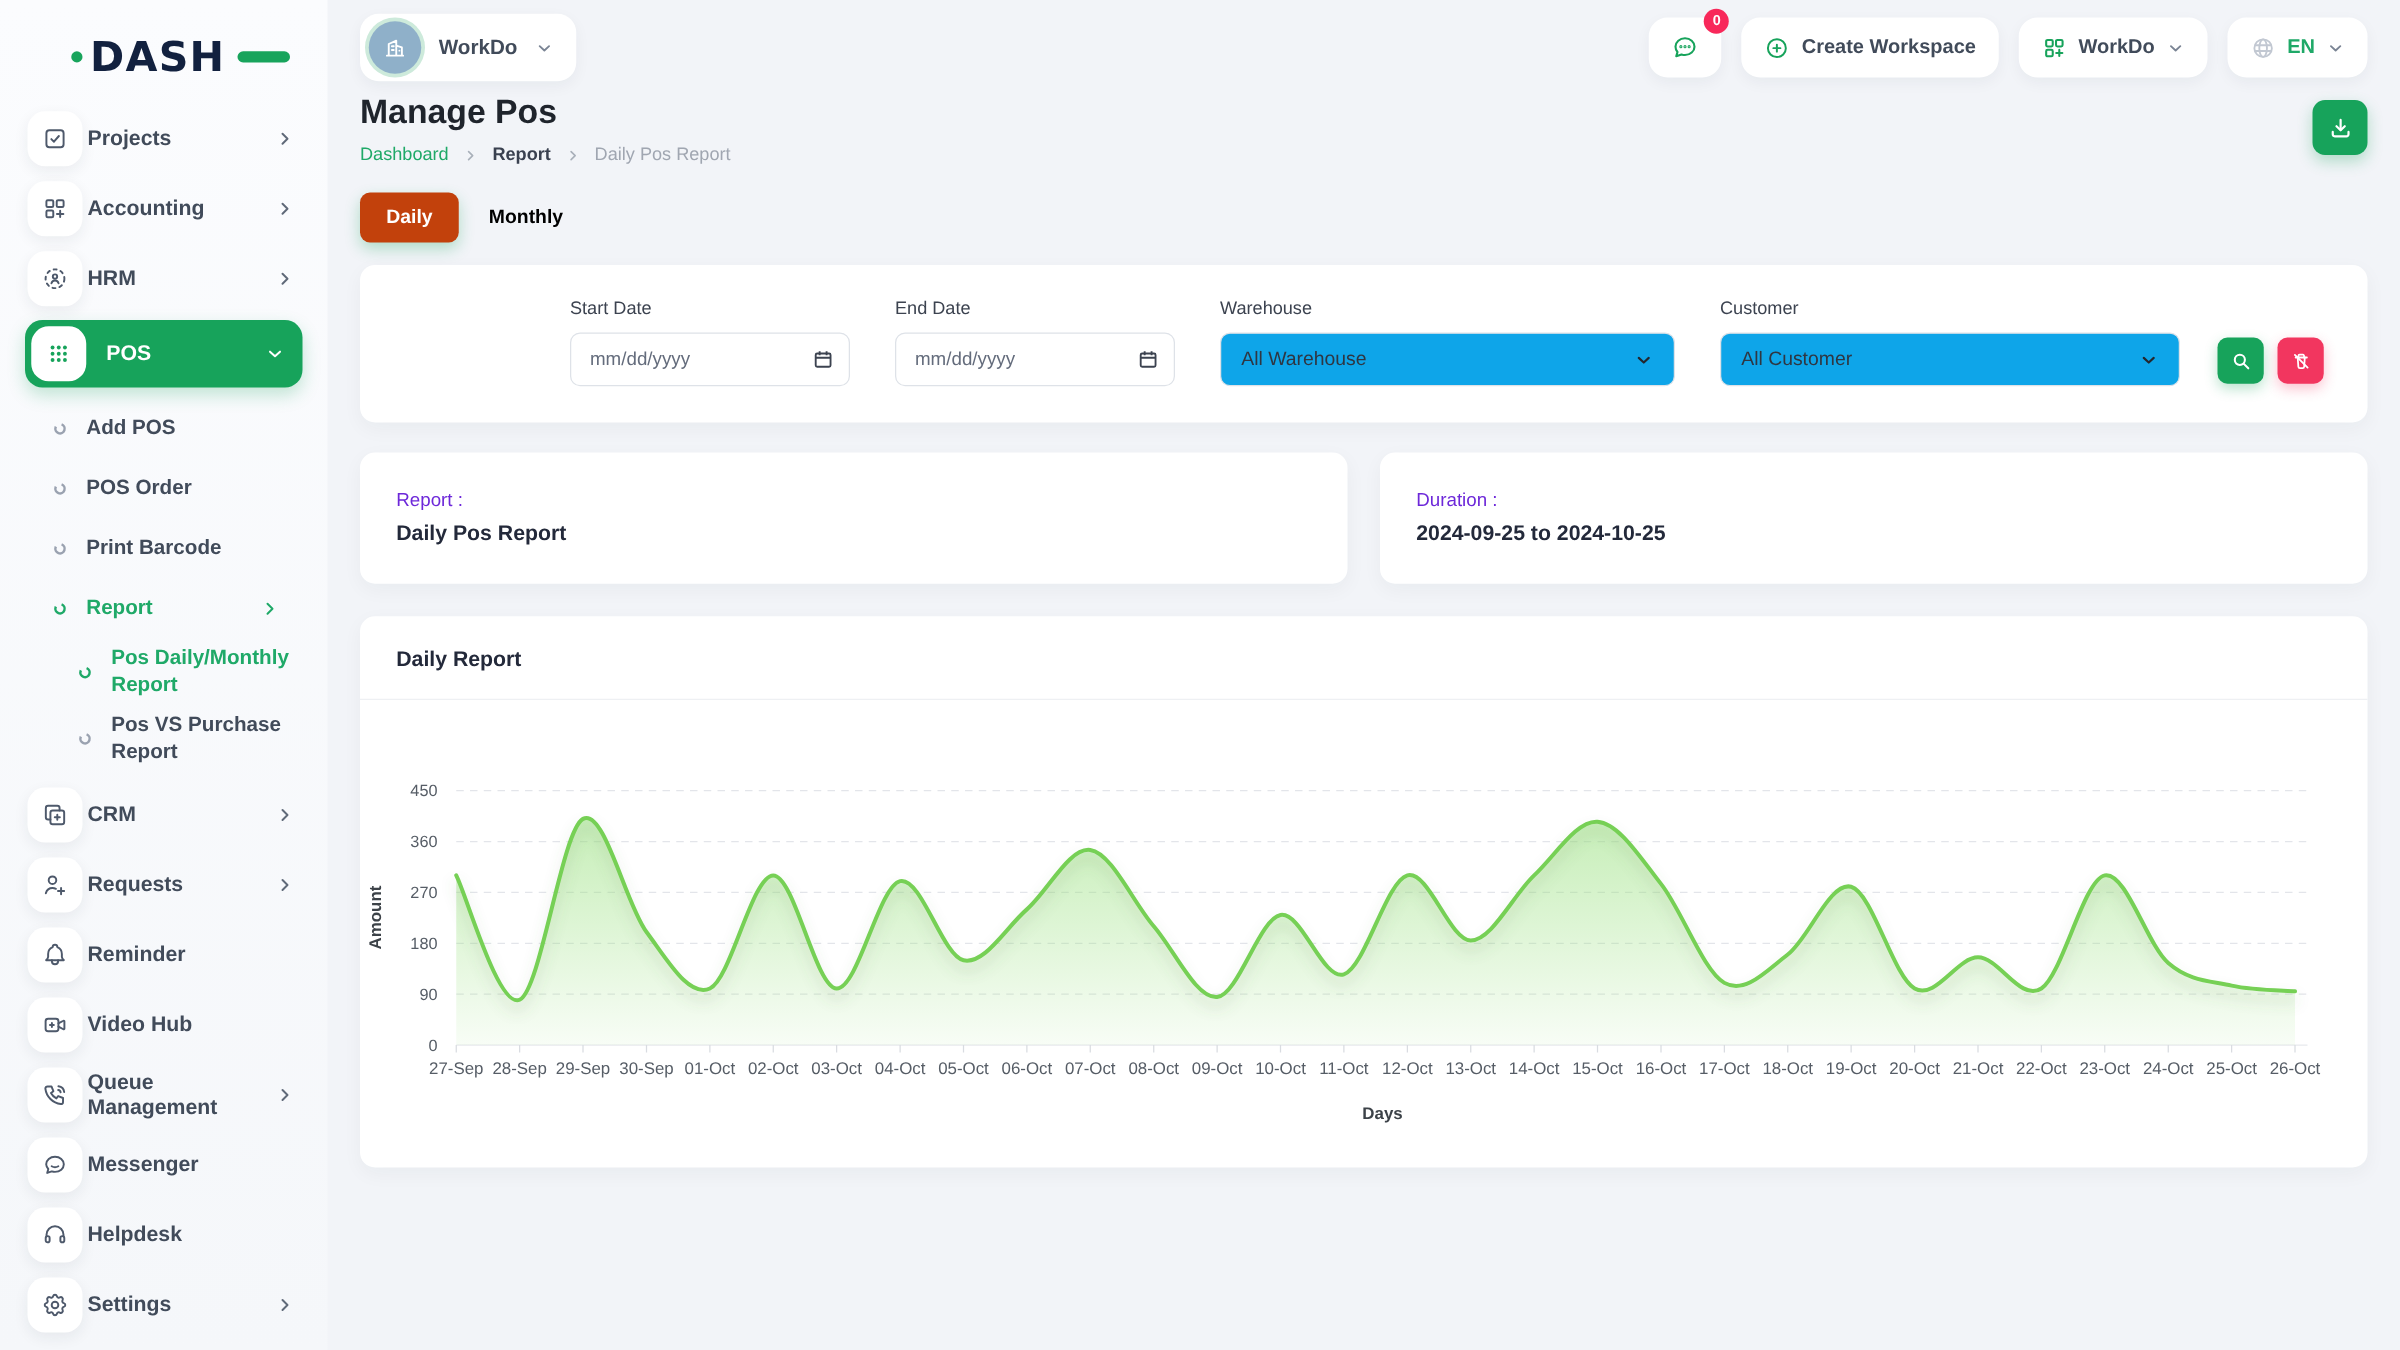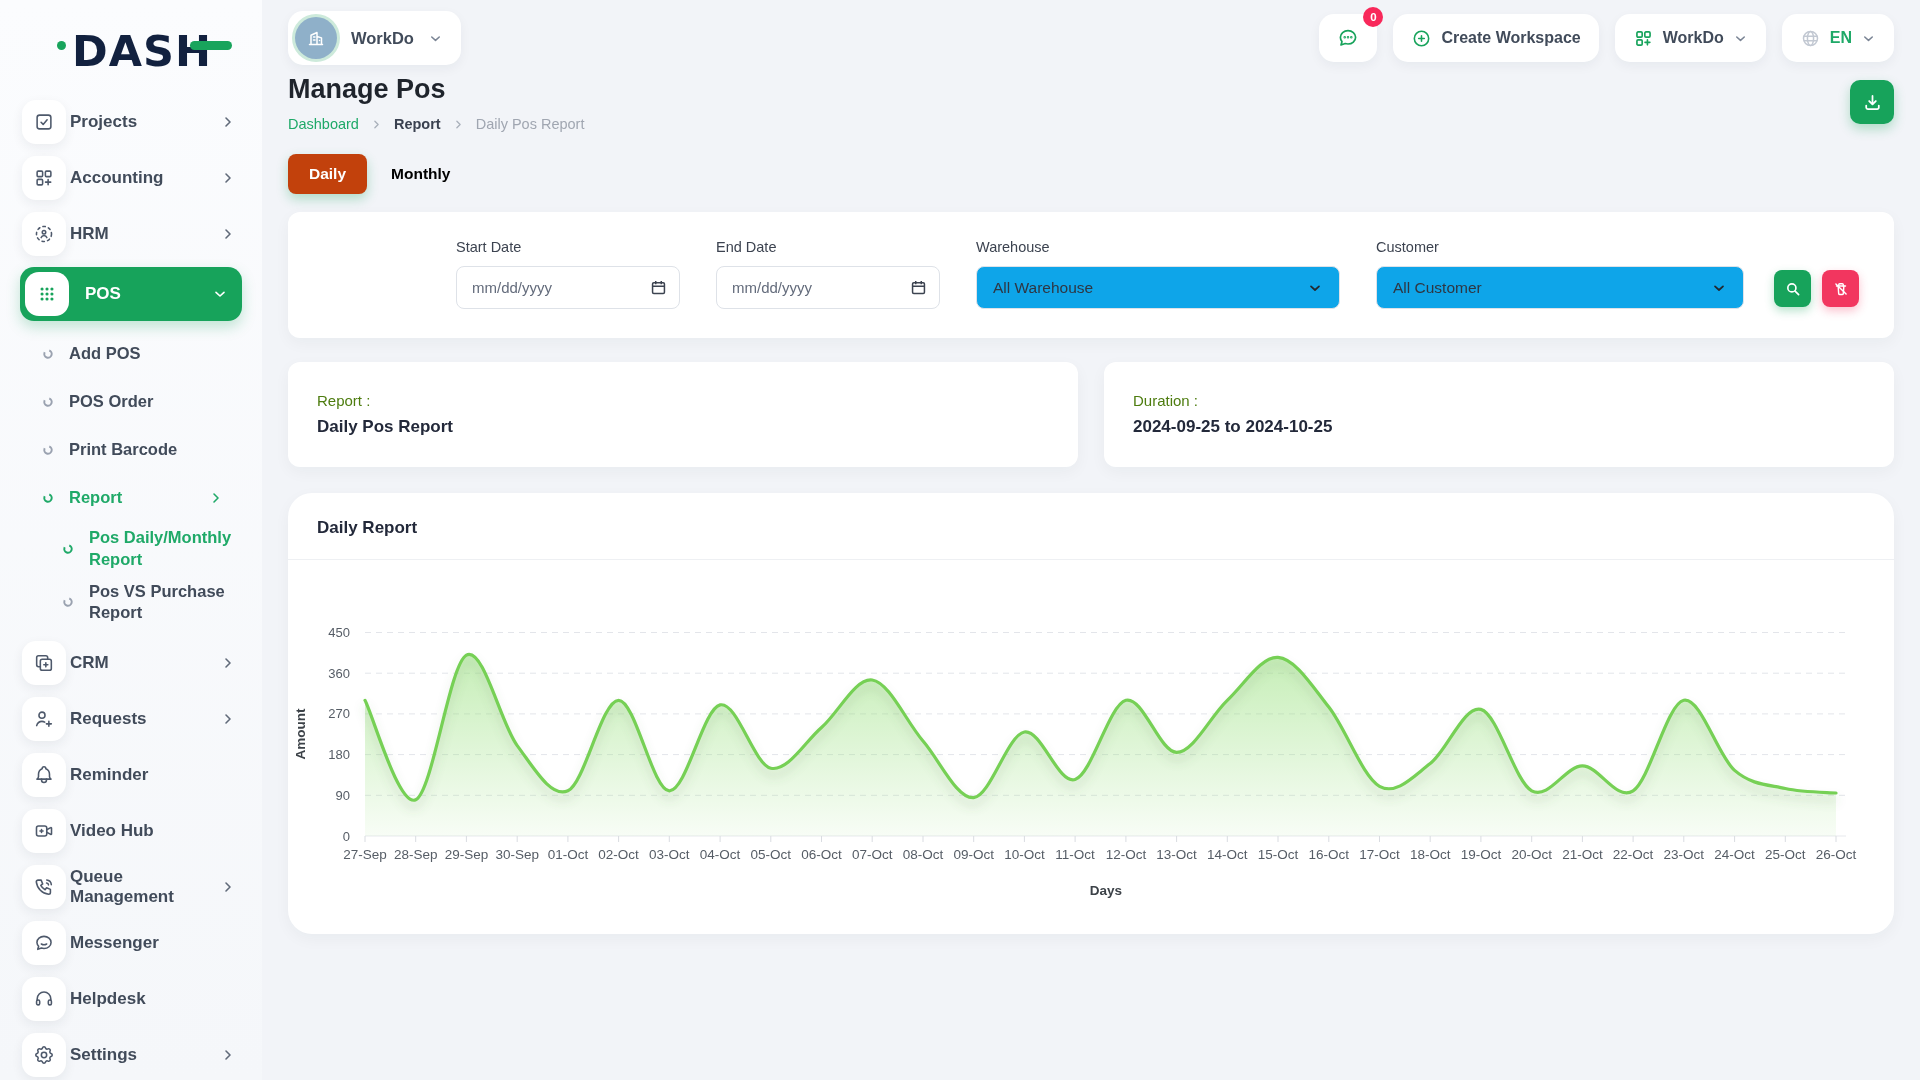--- a/index.html
+++ b/index.html
@@ -4,21 +4,21 @@
 <style>
   * { box-sizing: border-box; margin: 0; padding: 0; }
   html,body { width:1920px; height:1080px; overflow:hidden; }
   body { font-family:"Liberation Sans","DejaVu Sans",sans-serif; background:#f2f4f8; color:#3f4757; }
   :root{ }
   .app { display:flex; width:1920px; height:1080px; }
 
   
   .sidebar { width:262px; flex:0 0 262px; background:linear-gradient(180deg,#fbfcfe,#f5f7fa); height:1080px; padding-top:16px; }
   .logo { position:relative; margin:10px 0 18px 72px; width:130px; cursor:pointer; }
-  .logo-text { font-family:"DejaVu Sans","Liberation Sans",sans-serif; font-size:43px; font-weight:800; color:#12213f; letter-spacing:1px; }
+  .logo-text { font-family:"DejaVu Sans","Liberation Sans",sans-serif; font-size:33px; font-weight:800; color:#12213f; letter-spacing:1px; }
   .logo-dash { position:absolute; right:-30px; top:15px; width:42px; height:9px; border-radius:5px; background:#18a45c; }
   .logo-dot { position:absolute; left:-15px; top:15px; width:9px; height:9px; border-radius:5px; background:#18a45c; }
 
   .nav-item { display:flex; align-items:center; height:56px; padding-left:22px; cursor:pointer; }
   .tile { width:44px; height:44px; border-radius:14px; background:#fff; box-shadow:0 4px 12px rgba(25,39,62,.07); display:flex; align-items:center; justify-content:center; color:#4e596b; flex:0 0 44px; }
   .tile svg { width:22px; height:22px; }
   .nav-label { margin-left:4px; font-size:17px; font-weight:600; color:#414b5a; }
   .nav-chev { margin-left:auto; margin-right:26px; color:#606a79; display:flex; }
   .nav-chev svg { width:16px; height:16px; }
 
@@ -85,24 +85,24 @@
   .select { height:43px; border:1px solid #dee2e8; border-radius:8px; padding:0 16px; display:flex; align-items:center; justify-content:space-between; font-size:15.5px; color:#2f3642; cursor:pointer; background:#0ea5e9; }
   .select .chev svg { width:16px; height:16px; color:#23272e; }
   .filter-actions { margin-left:30px; margin-top:31px; display:flex; gap:11px; }
   .sq-btn { width:37px; height:37px; border:none; border-radius:8px; display:flex; align-items:center; justify-content:center; cursor:pointer; }
   .sq-btn svg { width:18px; height:18px; }
   .sq-green { background:#17a35b; box-shadow:0 4px 10px rgba(23,163,91,.3); }
   .sq-red { background:#f2365f; box-shadow:0 4px 10px rgba(242,54,95,.3); }
 
   .summary-row { display:grid; grid-template-columns:1fr 1fr; gap:26px; margin-top:24px; }
   .summary-card { padding:30px 29px; }
-  .sum-label { font-size:15px; color:#4d7c0f; }
+  .sum-label { font-size:15px; color:#6d28d9; }
   .sum-value { font-size:17px; font-weight:700; color:#23293a; margin-top:8px; }
 
-  .chart-card { margin-top:26px; padding-bottom:10px;border-radius:24px; }
+  .chart-card { margin-top:26px; padding-bottom:10px; }
   .chart-title { font-size:17px; font-weight:700; color:#23293a; padding:25px 29px 0; }
   .divider { border-top:1px solid #eef0f3; margin-top:21px; }
   #chart { padding:26px 0 6px; }
   #chart svg { display:block; margin:0 auto; }
   .grid-line { stroke:#e3e5ea; stroke-width:1; stroke-dasharray:6 5; }
   .axis-line { stroke:#e7e9ed; stroke-width:1; }
   .tick-mark { stroke:#d9dce1; stroke-width:1; }
   .xtick { fill:#565d66; font-size:13.5px; text-anchor:middle; }
   .ytick { fill:#565d66; font-size:13px; text-anchor:end; }
   .axis-title { fill:#3c4248; font-size:13.5px; font-weight:700; text-anchor:middle; }

